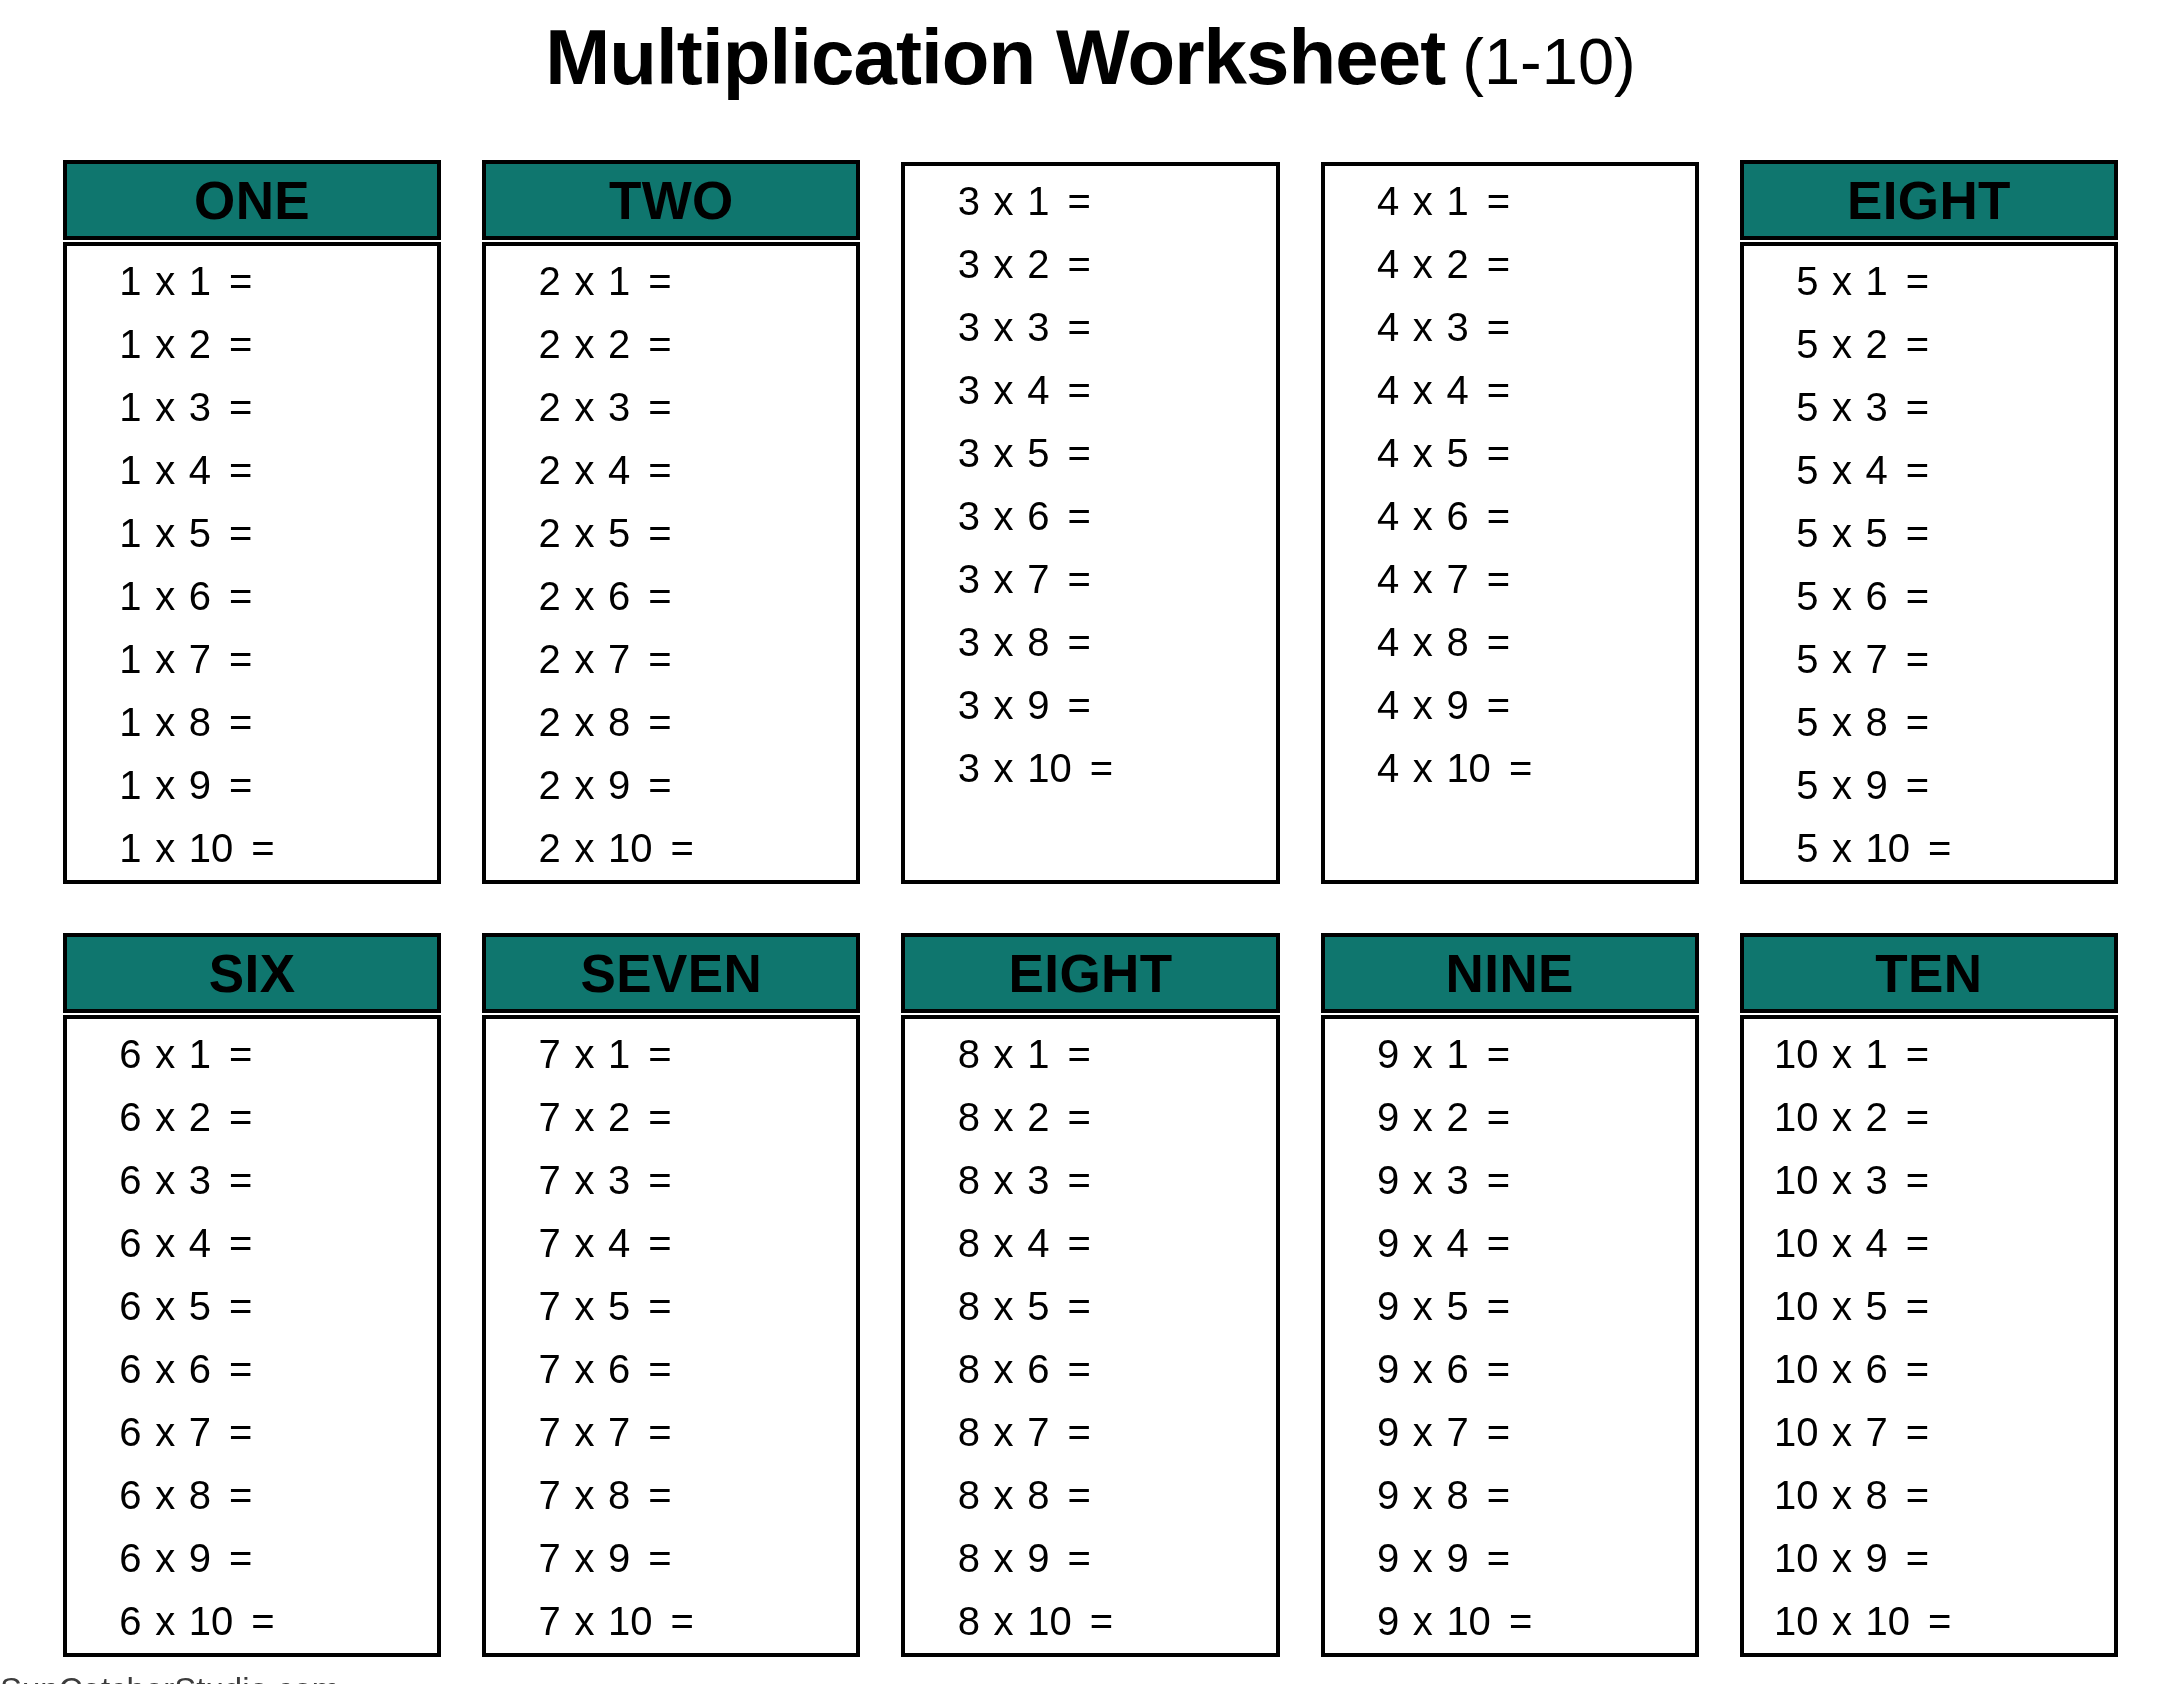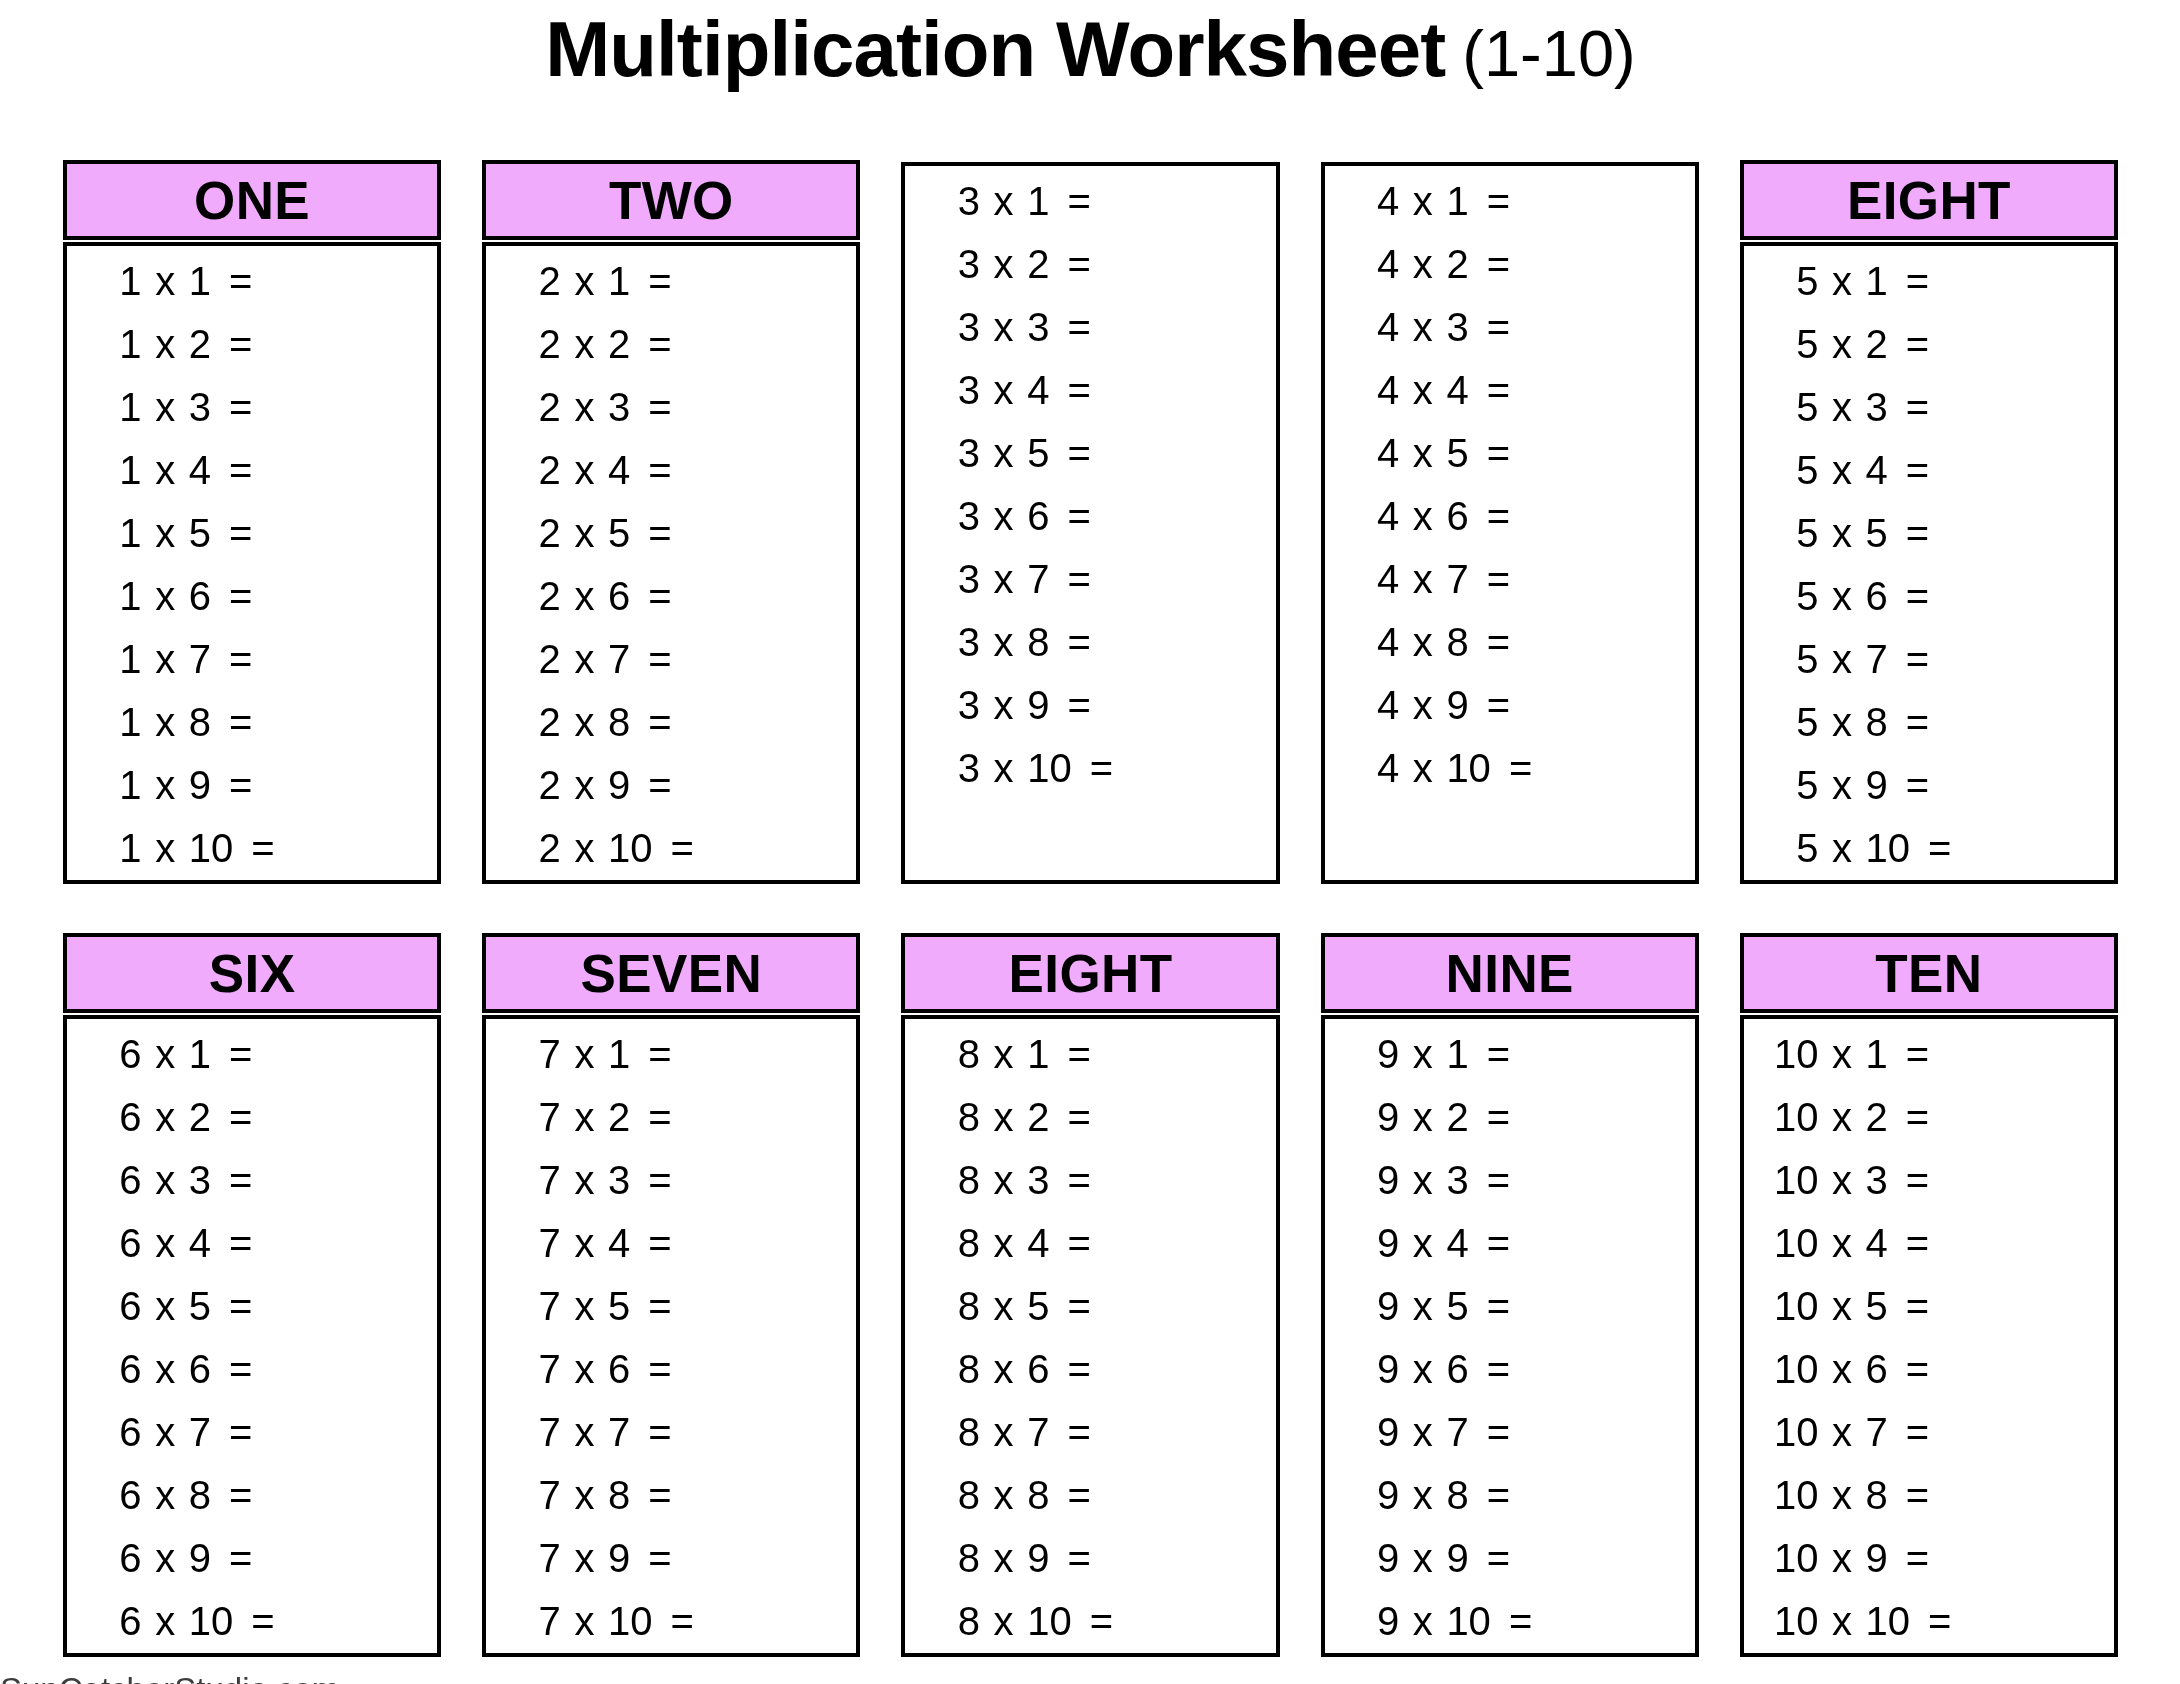--- a/index.html
+++ b/index.html
@@ -12,21 +12,21 @@
     height: 1685px;
     background: #ffffff;
     font-family: "Liberation Sans", sans-serif;
     color: #000000;
     box-sizing: border-box;
     overflow: hidden;
   }
   .title {
     text-align: center;
     height: 160px;
-    padding-top: 4px;
+    padding-top: 12px;
     box-sizing: border-box;
     white-space: nowrap;
   }
   .title-main {
     font-size: 78px;
     font-weight: bold;
     letter-spacing: -0.9px;
   }
   .title-range {
     font-size: 65px;
@@ -49,21 +49,21 @@
   .box-header {
     border: 4.3px solid #000000;
     height: 82px;
     box-sizing: border-box;
     display: flex;
     align-items: center;
     justify-content: center;
     font-size: 53px;
     font-weight: bold;
     letter-spacing: 0.4px;
-    background: #f0abfc;
+    background: #0f766e;
   }
   .box-body {
     border: 4.3px solid #000000;
     margin-top: 1.7px;
     flex: 1;
     box-sizing: border-box;
     padding: 4.3px 0 0 25.6px;
     background: #ffffff;
   }
   .problem-row {

